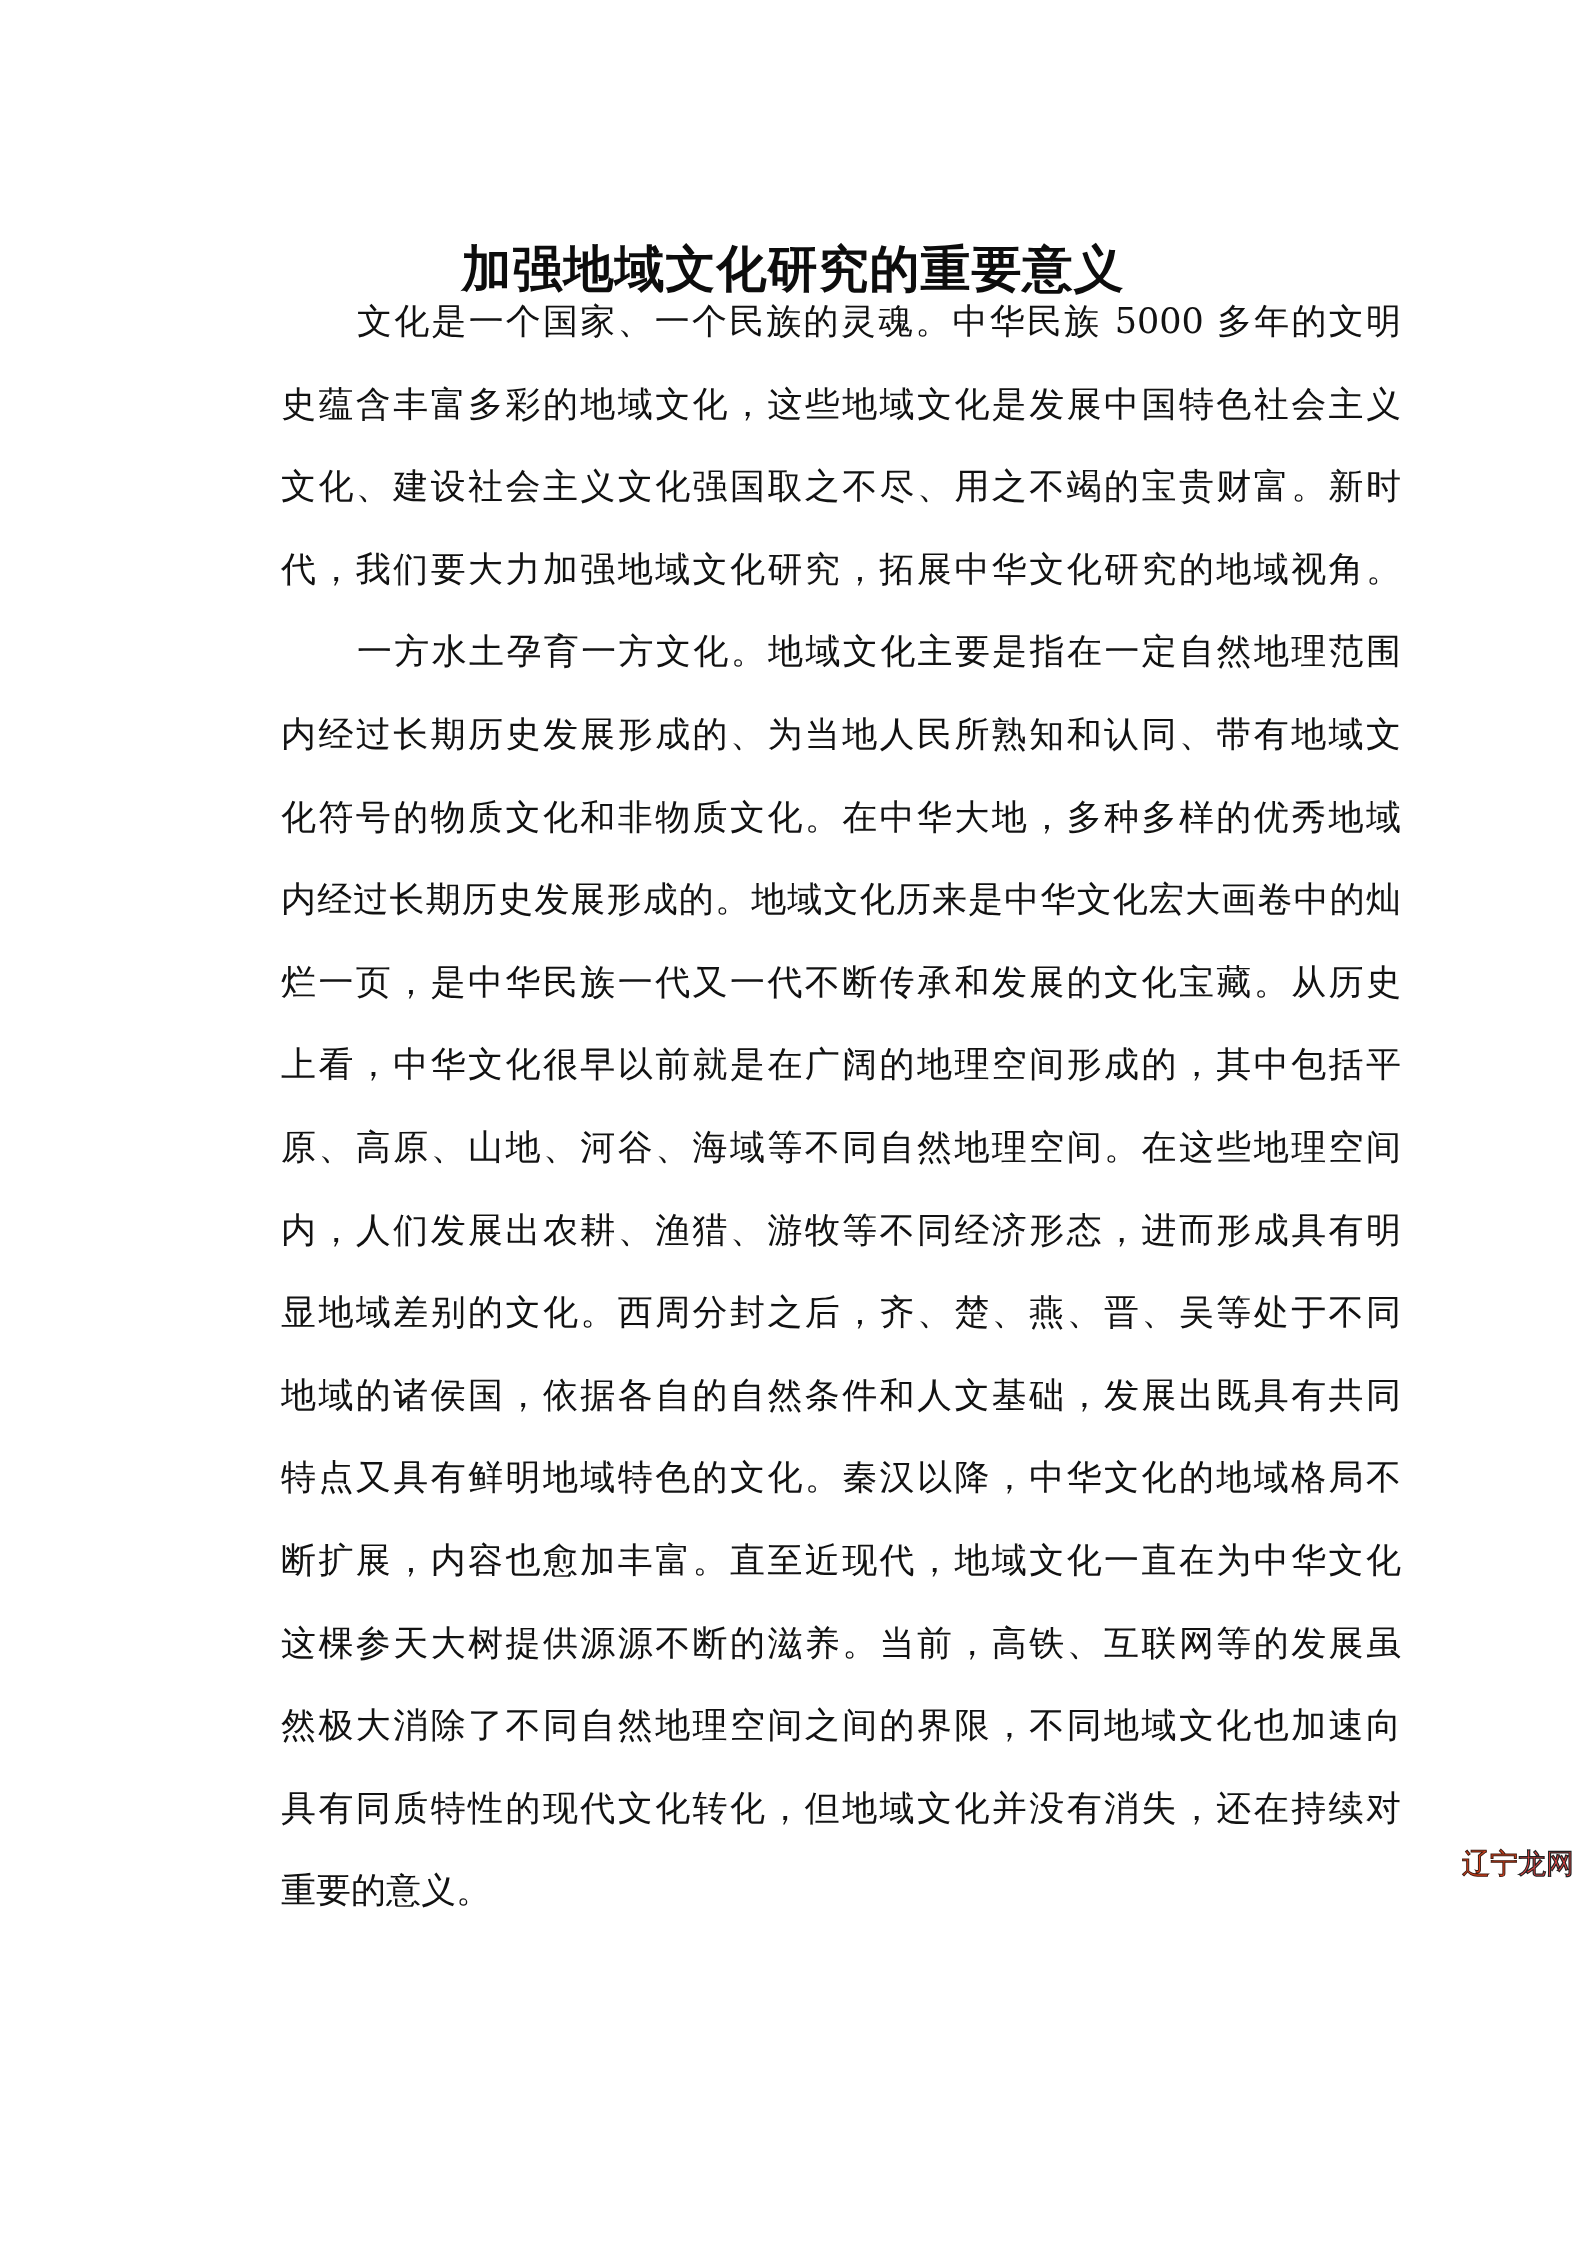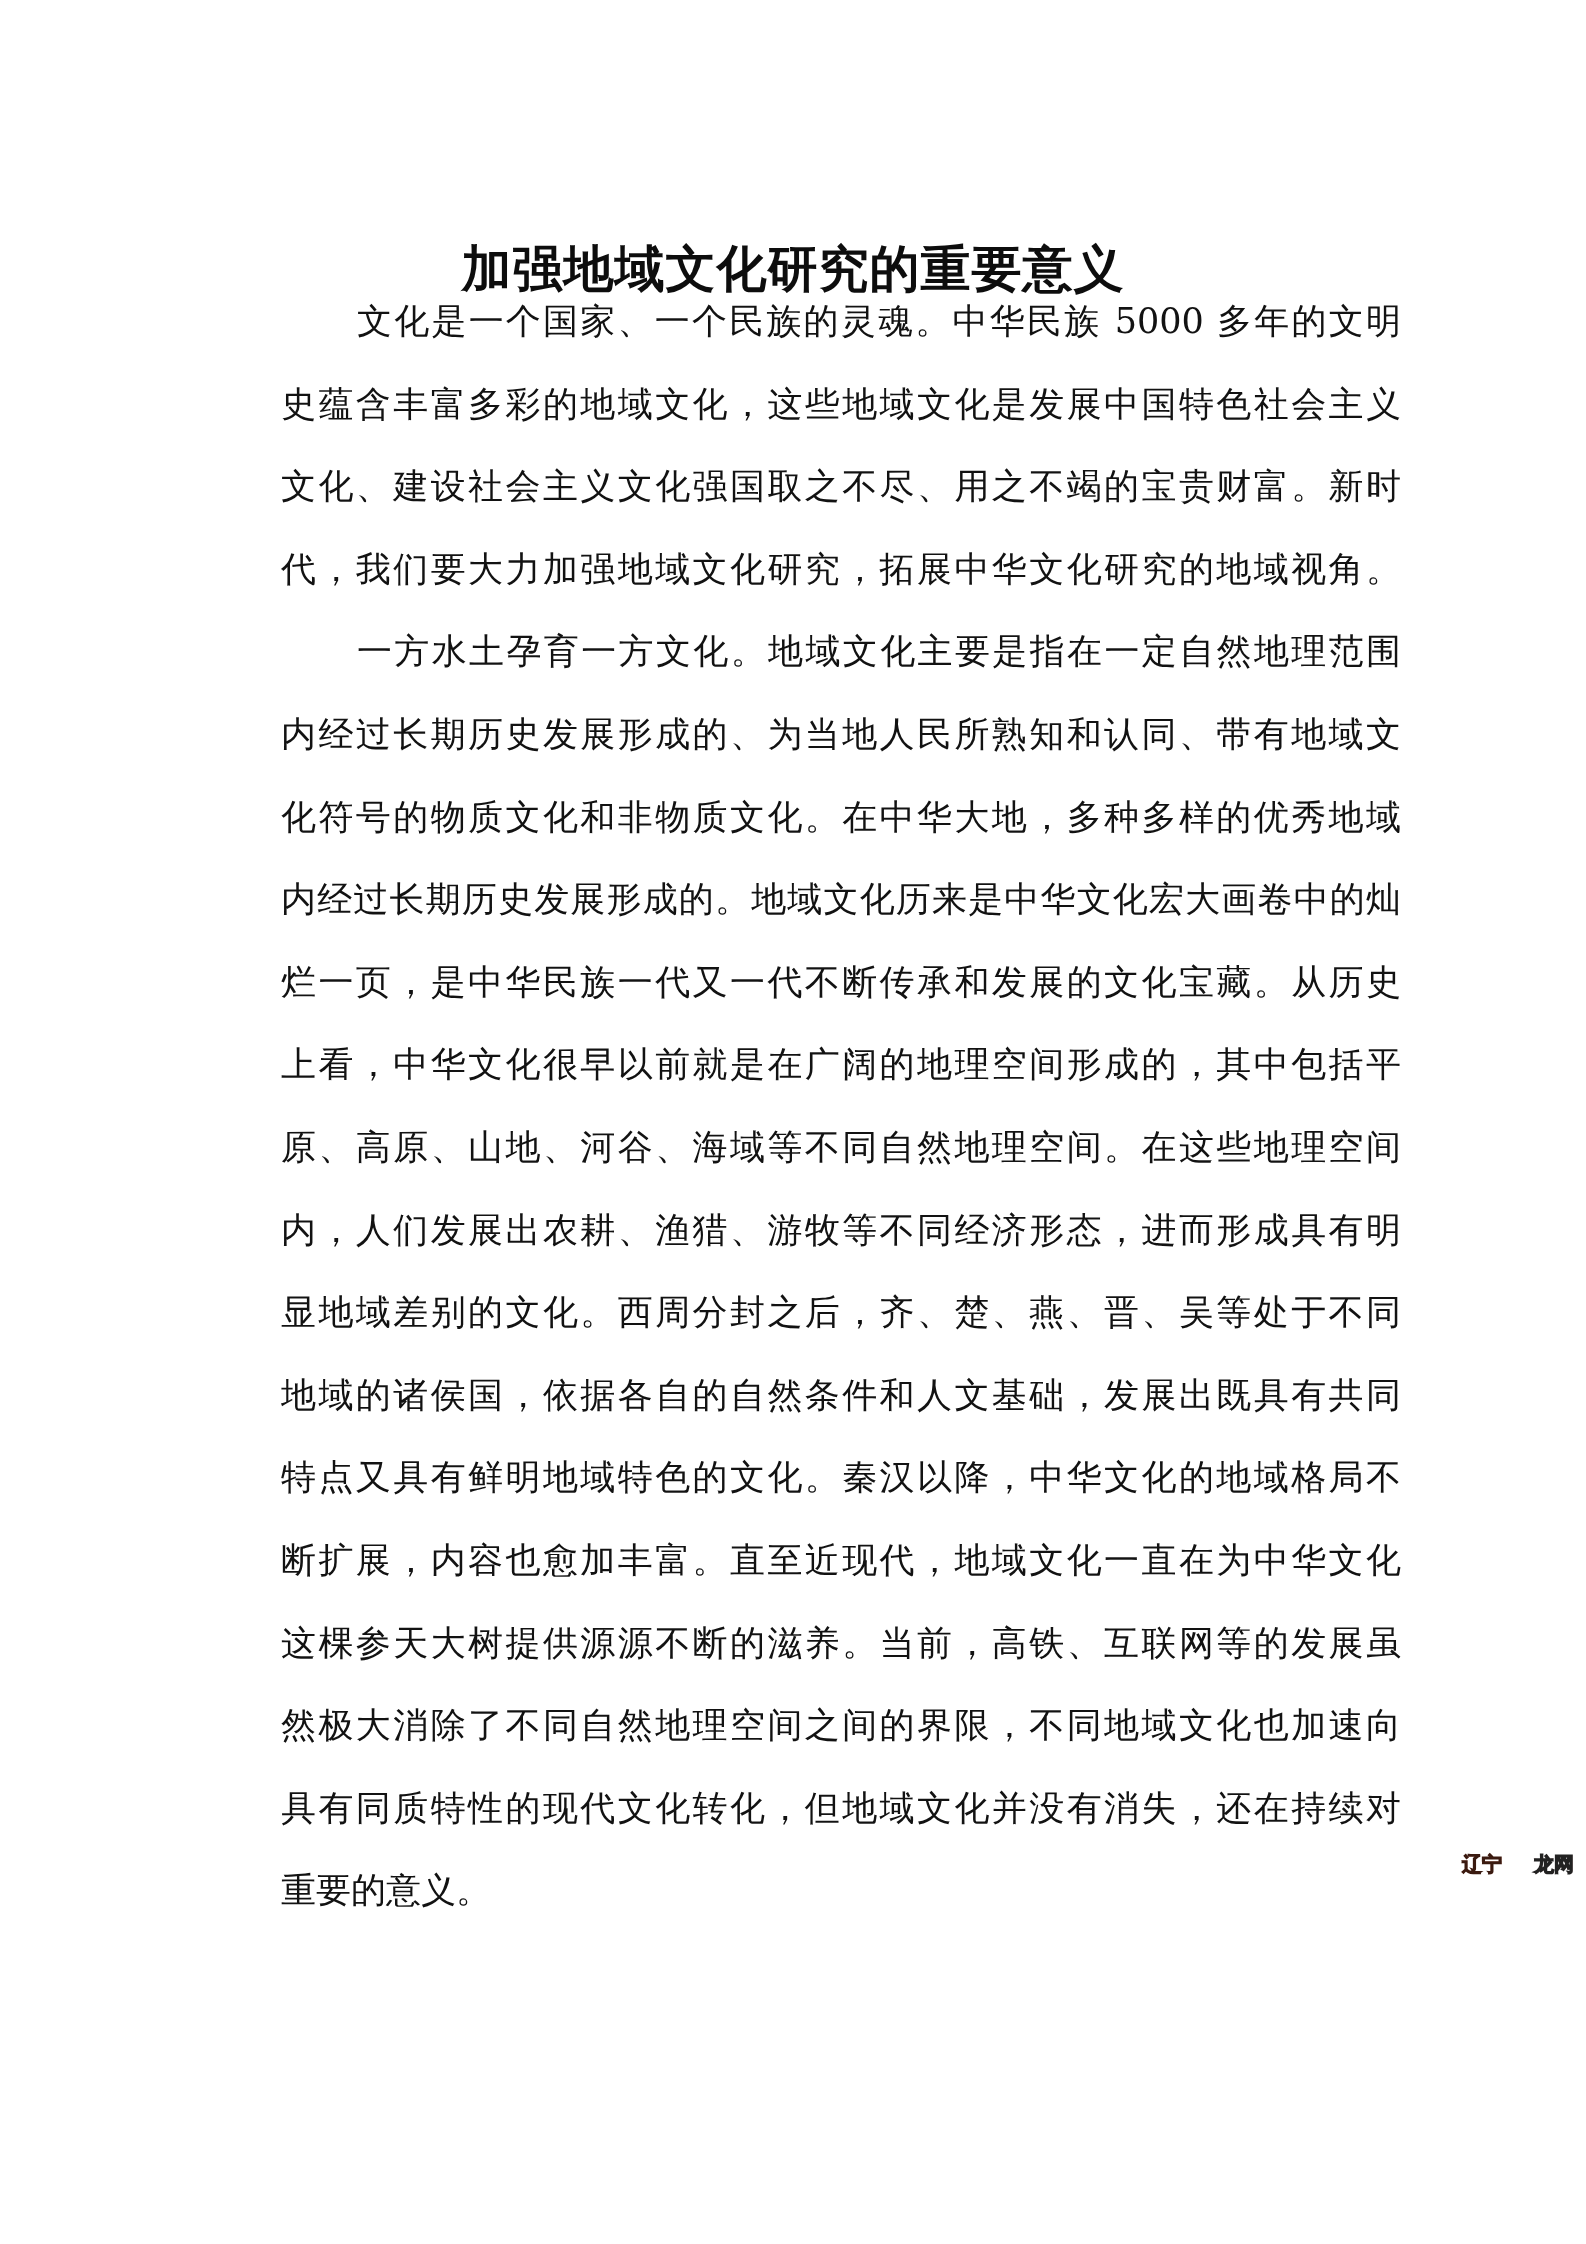--- a/index.html
+++ b/index.html
@@ -8,22 +8,22 @@
   .page { position: absolute; left: 0; top: 0; width: 1586px; height: 1904px; background: #fff; }
   .title { position: absolute; left: 0; width: 1586px; top: 200px; text-align: center;
            font-size: 50px; line-height: 70px; letter-spacing: 1px; color: #0d0d0d; }
   .body { position: absolute; left: 240px; top: 290px; width: 1120px; margin-left: 41px; }
   .para { margin: 0; }
   .line { display: block; height: 82.6px; line-height: 62px; font-size: 35px;
           white-space: nowrap; text-align: justify; text-align-last: justify; color: #121212; }
   .line.indent { padding-left: 76px; }
   .line.last { text-align-last: left; }
   .watermark { position: absolute; right: 12px; bottom: 24px; height: 32px;
-               font-family: "DejaVu Sans", "Liberation Sans", sans-serif; font-weight: bold;
-               font-size: 20px; line-height: 32px; display: flex; gap: 32px; }
+               font-family: "DejaVu Sans", "Liberation Sans", sans-serif; font-weight: normal;
+               font-size: 28px; line-height: 32px; display: flex; }
   .wm-red { color: #d9411b; -webkit-text-stroke: 1px #3a1a10; }
   .wm-white { color: #ef4444; -webkit-text-stroke: 1.2px #222; }
 </style>
 </head>
 <body>
 
 <div class="page">
   <h1 class="title">加强地域文化研究的重要意义</h1>
 
   <div class="body">

